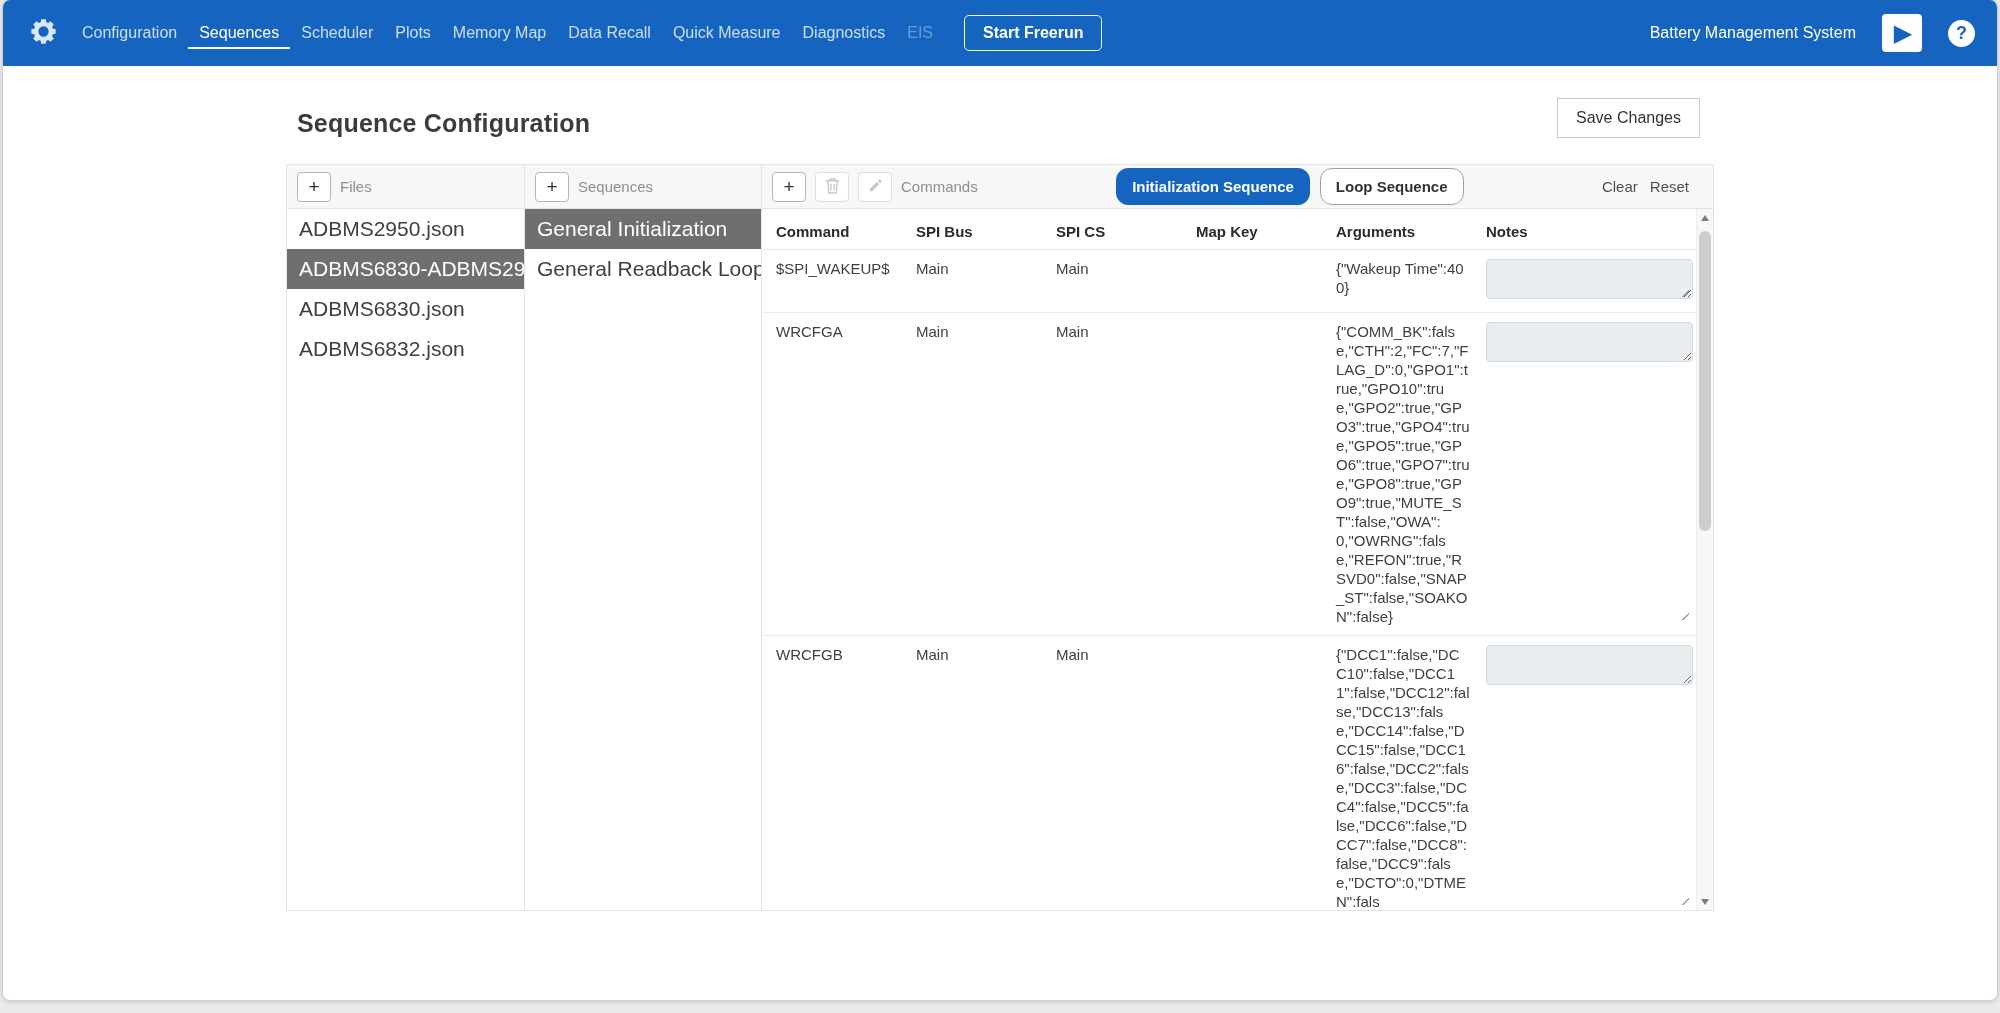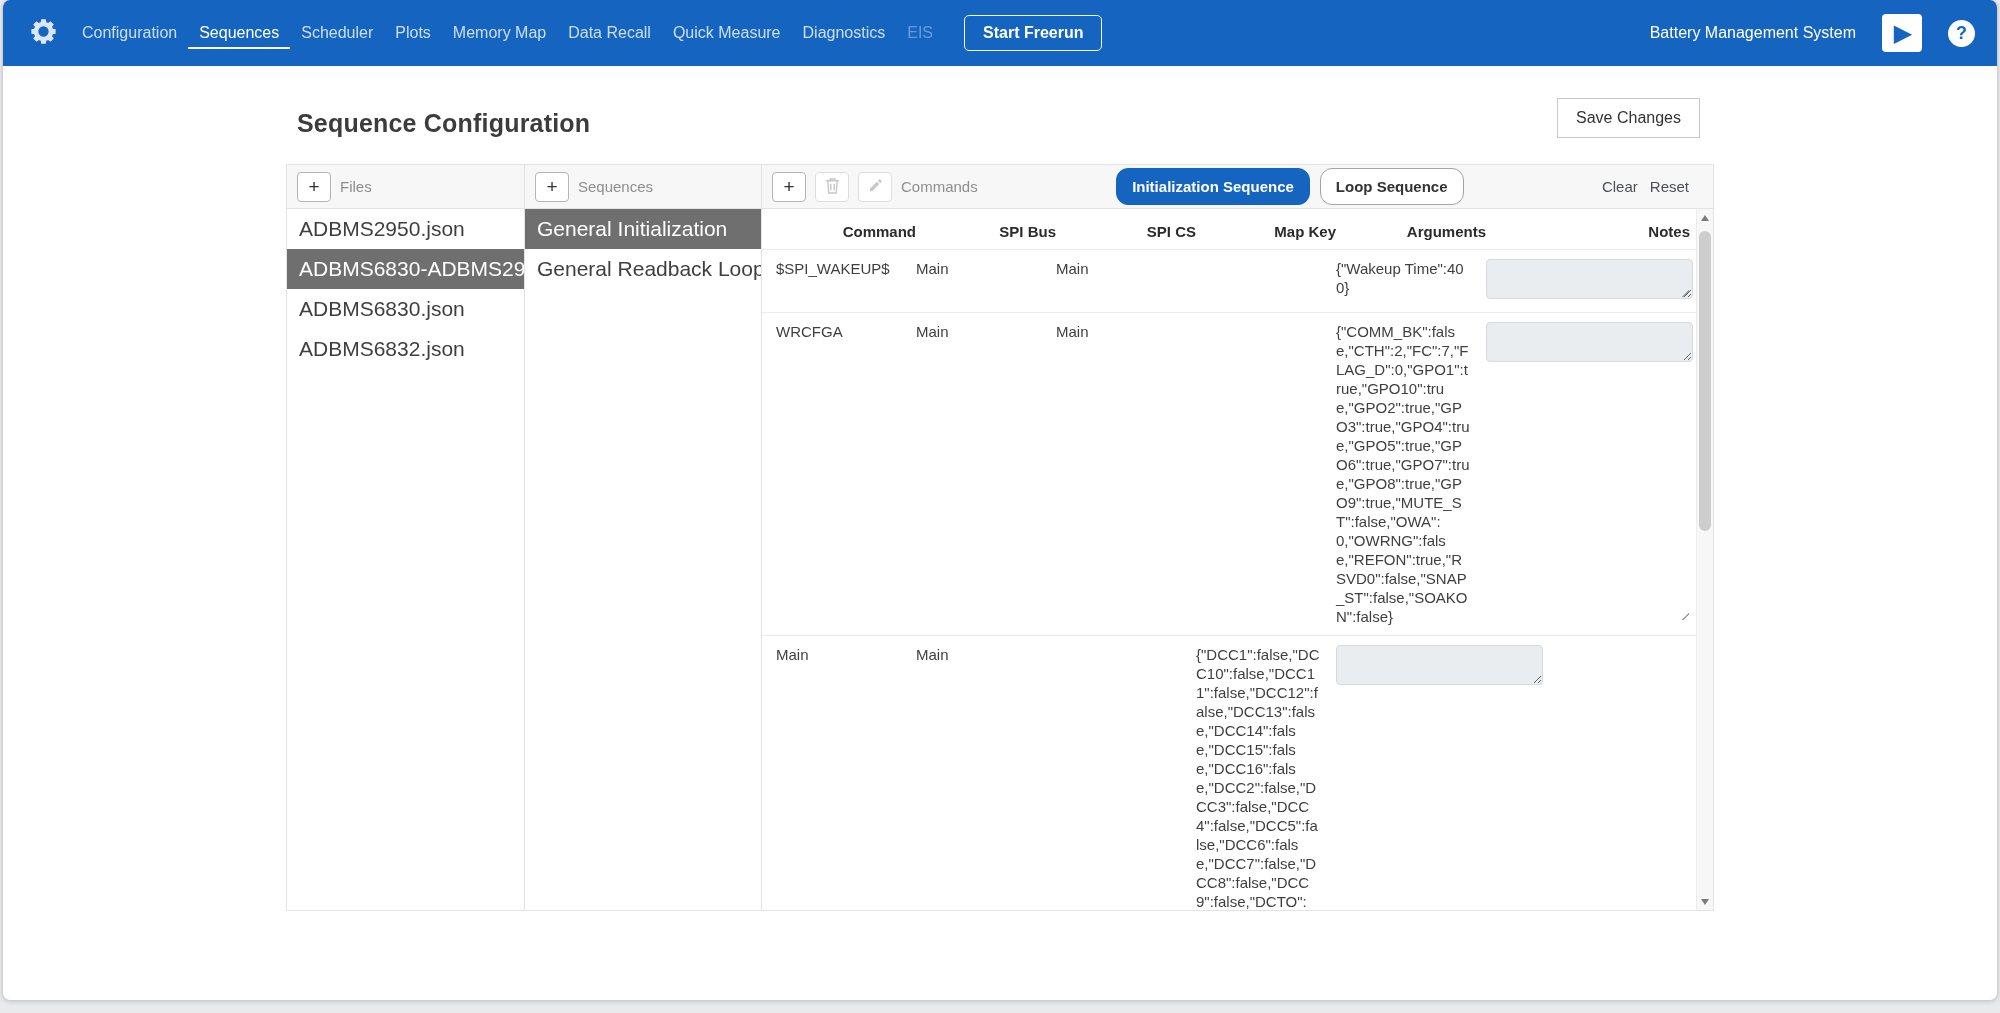--- a/index.html
+++ b/index.html
@@ -84,21 +84,21 @@
   .toggle-btn.off { background: #fff; border: 1px solid #a3a3a3; color: #333; }
   .link-group { margin-left: auto; display: flex; gap: 12px; padding-right: 14px; }
   .text-link { font-size: 15px; color: #4a5056; cursor: pointer; background: none; border: none; font-family: inherit; }
   
   .cmd-scroll { position: absolute; top: 44px; left: 0; right: 17px; bottom: 0; overflow: hidden; }
   .trow, .thead-row {
     display: grid;
     grid-template-columns: 140px 140px 140px 140px 150px 1fr;
     padding-left: 14px; padding-right: 6px;
   }
-  .thead-row { padding-top: 14px; padding-bottom: 9px; text-align: right; }
+  .thead-row { padding-top: 14px; padding-bottom: 9px; }
   .th { font-size: 15px; font-weight: 700; color: #2b2b2b; }
   .trow { border-top: 1px solid #ececec; padding-top: 9px; padding-bottom: 9px; }
   .td { font-size: 15px; color: #3f3f3f; line-height: 19px; }
   .td.args { word-break: break-all; padding-right: 16px; }
   .notes-box { position: relative; width: 207px; }
   .notes-input {
     width: 207px; height: 40px; background: #e9edf0; border: 1px solid #d5dade;
     border-radius: 4px; resize: both; font-family: inherit; font-size: 14px; padding: 4px 6px;
   }
   .notes-box::after {
@@ -244,20 +244,21 @@
             <div class="td">Main</div>
             <div class="td">Main</div>
             <div class="td"></div>
             <div class="td args">{"COMM_BK":false,"CTH":2,"FC":7,"FLAG_D":0,"GPO1":true,"GPO10":true,"GPO2":true,"GPO3":true,"GPO4":true,"GPO5":true,"GPO6":true,"GPO7":true,"GPO8":true,"GPO9":true,"MUTE_ST":false,"OWA":0,"OWRNG":false,"REFON":true,"RSVD0":false,"SNAP_ST":false,"SOAKON":false}</div>
             <div class="td notes-box">
               <textarea class="notes-input" style=""></textarea>
             </div>
           </div>
 
           <div class="trow">
+            <div class="td">WRCFGB</div>
             <div class="td">Main</div>
             <div class="td">Main</div>
             <div class="td"></div>
             <div class="td args">{"DCC1":false,"DCC10":false,"DCC11":false,"DCC12":false,"DCC13":false,"DCC14":false,"DCC15":false,"DCC16":false,"DCC2":false,"DCC3":false,"DCC4":false,"DCC5":false,"DCC6":false,"DCC7":false,"DCC8":false,"DCC9":false,"DCTO":0,"DTMEN":fals</div>
             <div class="td notes-box">
               <textarea class="notes-input" style=""></textarea>
             </div>
           </div>
         </div>
 

